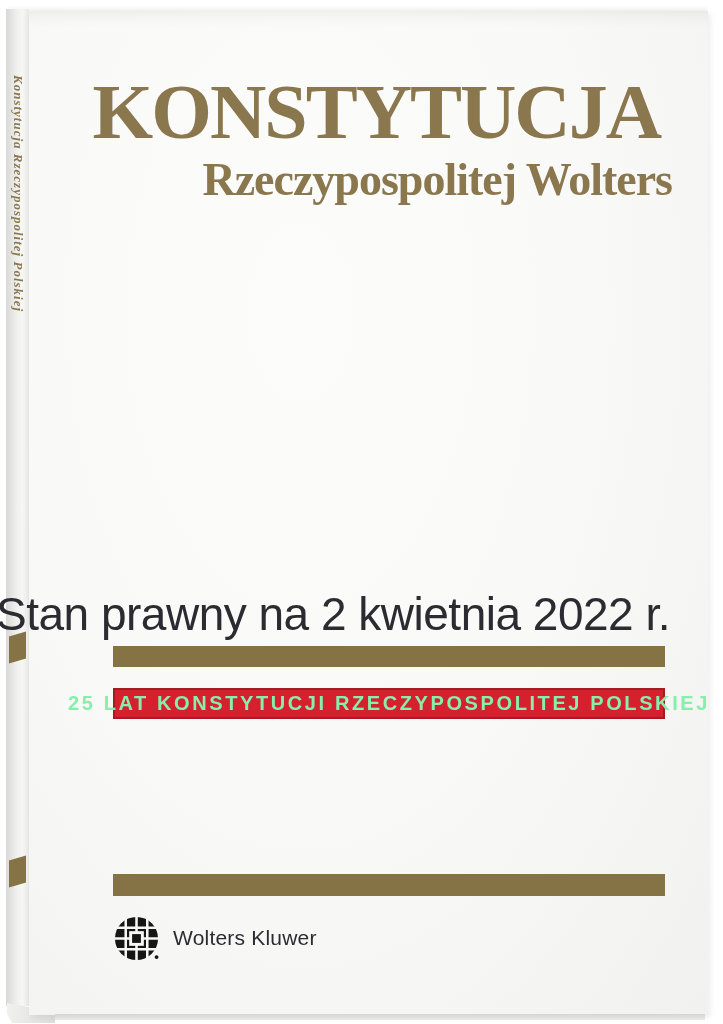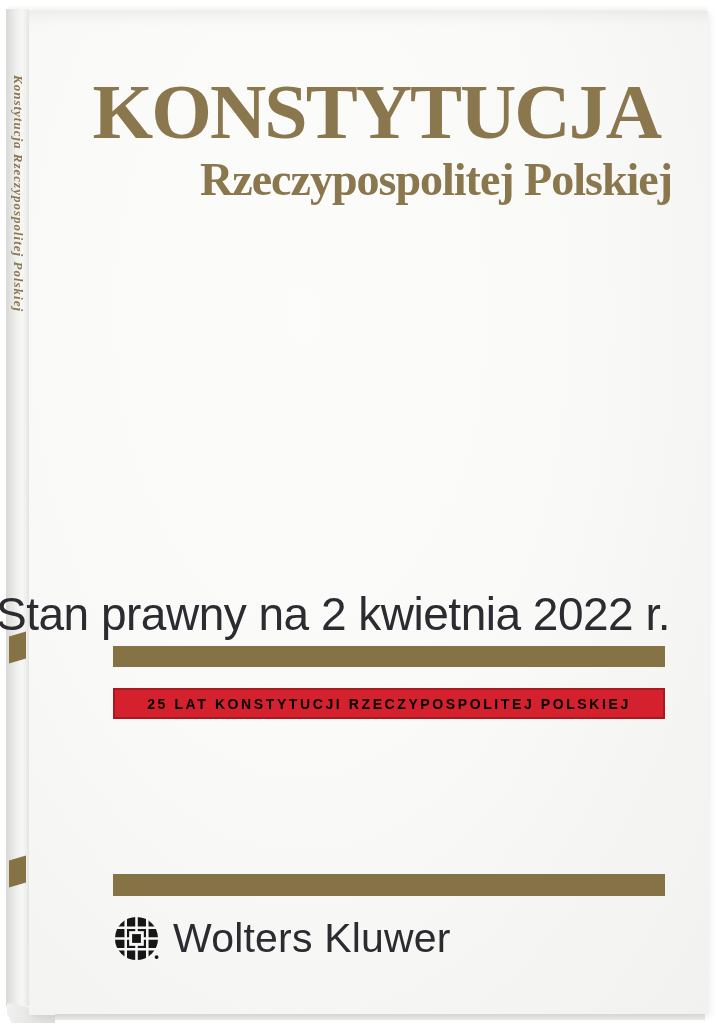--- a/index.html
+++ b/index.html
@@ -81,33 +81,33 @@
 
   .banner {
     position:absolute; left:84px; top:677px; width:552px; height:31px;
     box-sizing:border-box;
     background:var(--banner-red,#d5212e);
     border:2px solid var(--banner-border,#a81a22);
     display:flex; align-items:center; justify-content:center;
   }
   .banner span {
     font-family:"Liberation Sans", sans-serif; font-weight:bold;
-    font-size:14px; letter-spacing:2.6px; white-space:nowrap;
-    color:#000000;
+    font-size:20px; letter-spacing:2.6px; white-space:nowrap;
+    color:#86efac;
   }
 
   .publisher {
     position:absolute; left:84px; top:902px; height:50px;
     display:flex; align-items:center; gap:13px;
   }
   .logo-icon { width:47px; height:47px; display:inline-block; position:relative; }
   .logo-icon svg { display:block; }
   .publisher-name {
     font-family:"Liberation Sans", sans-serif; font-weight:400;
-    font-size:41px; letter-spacing:0.2px;
+    font-size:21px; letter-spacing:0.2px;
     color:var(--dark-text,#26262a); white-space:nowrap;
   }
 
   .bottom-edge {
     position:absolute; left:55px; top:1014px; width:650px; height:6px;
     background:linear-gradient(180deg,#d5d5d3,#eaeae8);
   }
 </style>
 </head>
 <body>
@@ -119,21 +119,21 @@
   <div class="spine">
     <div class="spine-text">Konstytucja Rzeczypospolitej Polskiej</div>
     <div class="spine-sq sq1"></div>
     <div class="spine-sq sq2"></div>
   </div>
   <div class="spine-foot"></div>
 
   <div class="cover">
 
     <h1 class="title">KONSTYTUCJA</h1>
-    <h2 class="subtitle">Rzeczypospolitej Polskiej</h2>
+    <h2 class="subtitle">Rzeczypospolitej Wolters</h2>
 
     <div class="legal">Stan prawny na 2 kwietnia 2022 r.</div>
 
     <div class="bar bar1"></div>
 
     <div class="banner">
       <span>25 LAT KONSTYTUCJI RZECZYPOSPOLITEJ POLSKIEJ</span>
     </div>
 
     <div class="bar bar2"></div>

